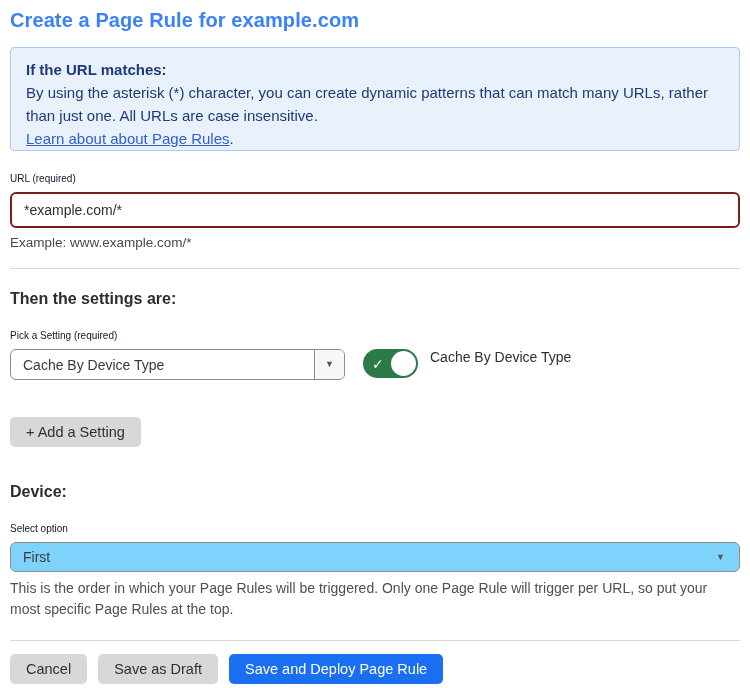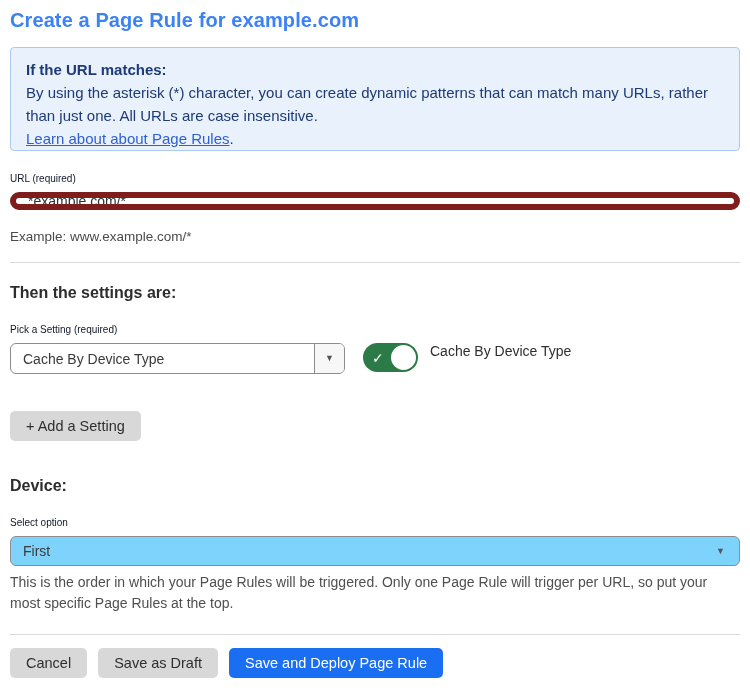--- a/index.html
+++ b/index.html
@@ -41,31 +41,31 @@
   
   .field-label {
     display: block;
     font-size: 10px;
     color: #0f172a;
     margin-top: 22px;
   }
   .helper {
     font-size: 13.5px;
     color: #4b4b4b;
-    margin-top: 19px;
+    margin-top: 7px;
   }
 
   
   .text-input {
     display: block;
     width: 100%;
-    height: 18px;
+    height: 36px;
     margin-top: 8px;
-    border: 6px solid #7f1d1d;
-    border-radius: 13px;
+    border: 2px solid #7f1d1d;
+    border-radius: 6px;
     padding: 0 12px;
     font-size: 14px;
     color: #2f2f2f;
     font-family: "Liberation Sans", sans-serif;
     background: #ffffff;
     outline: none;
   }
 
   hr.divider {
     border: none;

